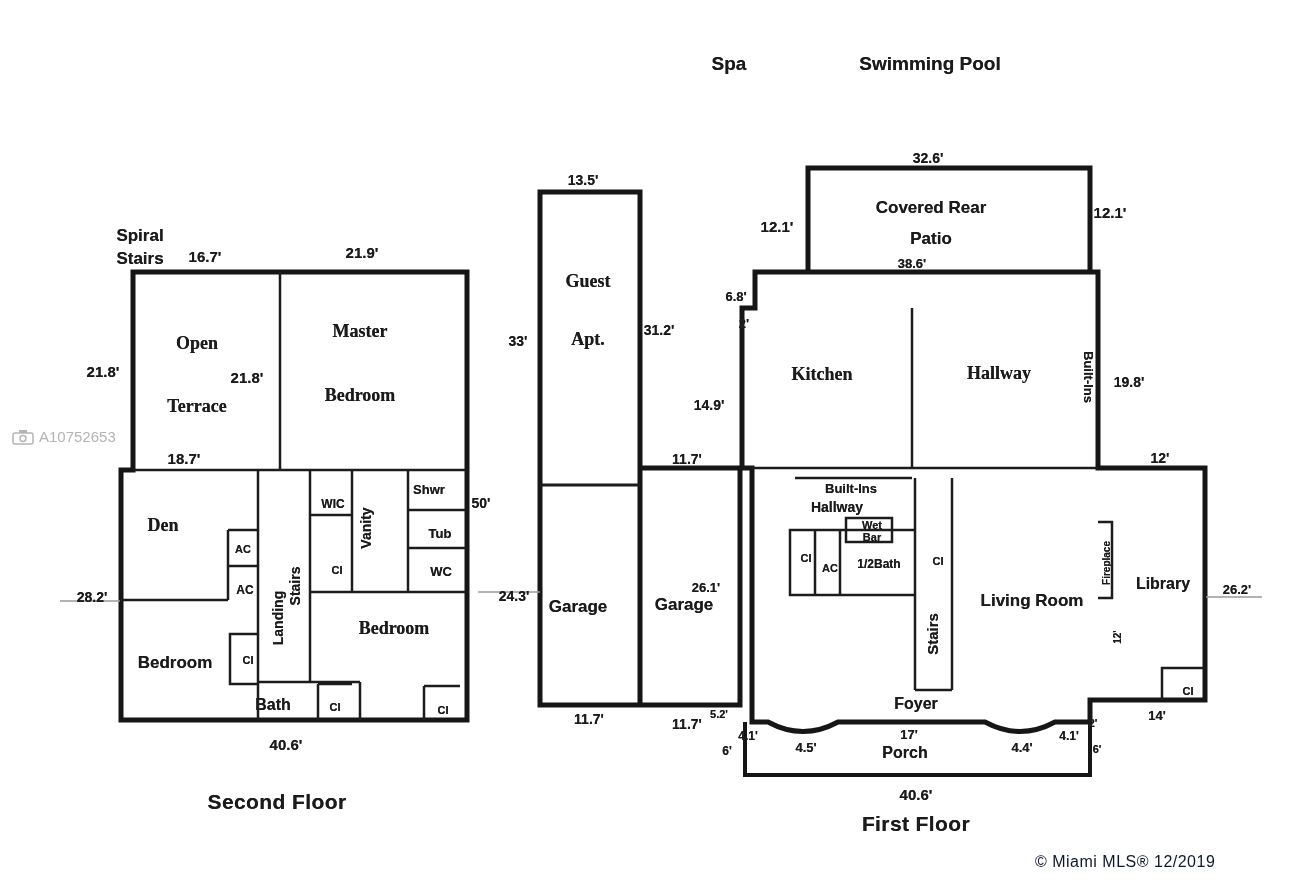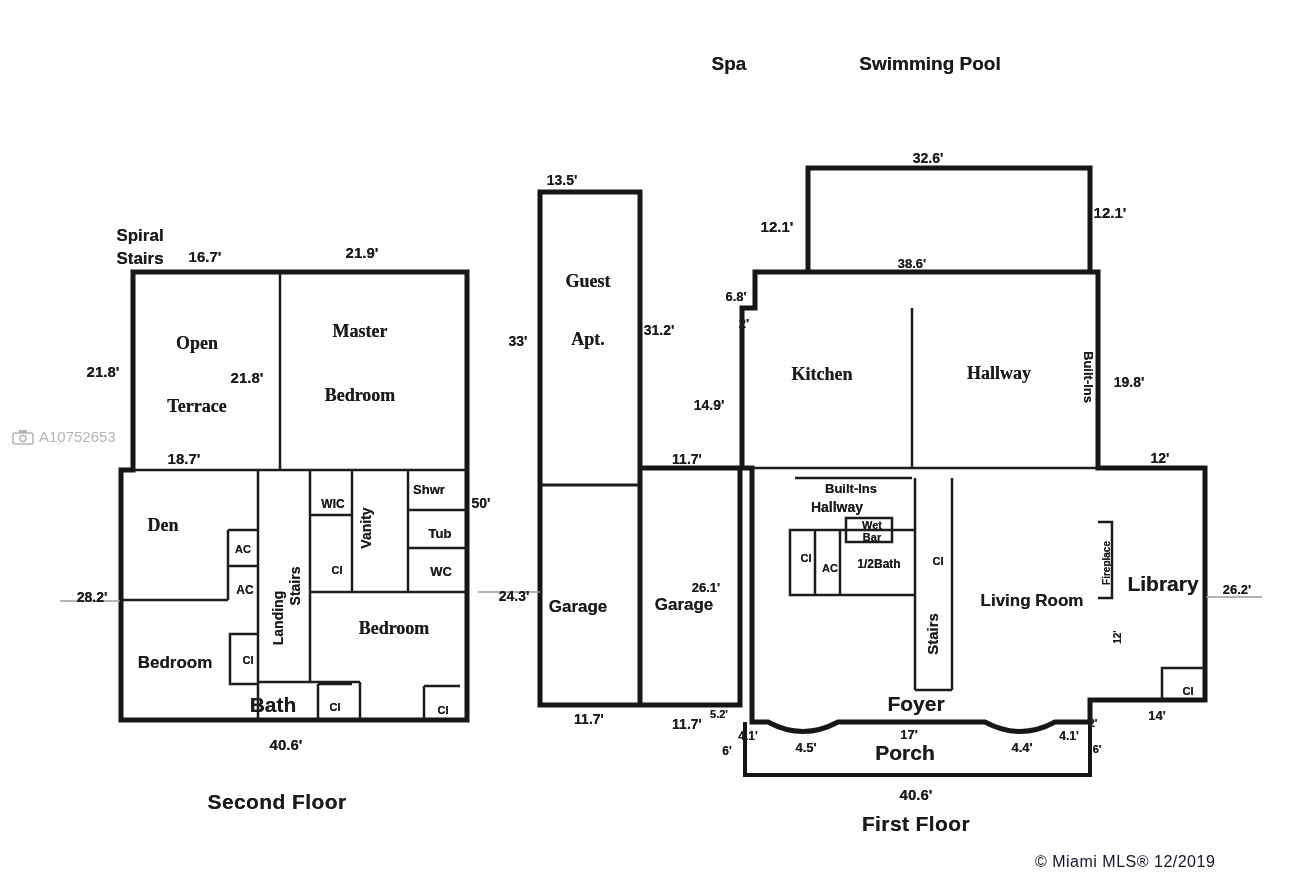--- a/index.html
+++ b/index.html
@@ -7,21 +7,21 @@
           font-family:"Liberation Sans",sans-serif;color:#1b1b1b;}
   svg.walls{position:absolute;left:0;top:0;}
   .lb{position:absolute;transform:translate(-50%,-50%);white-space:pre-line;text-align:center;
       font-weight:600;line-height:1.15;color:#1b1b1b;text-shadow:0 0 0.5px #444;}
   .rot{transform:translate(-50%,-50%) rotate(-90deg);}
   .rot90{transform:translate(-50%,-50%) rotate(90deg);}
   .t21{font-size:21px;font-weight:700;letter-spacing:.4px;}
   .t19{font-size:19px;font-weight:700;}
   .t18{font-size:18px;font-family:Liberation Serif, serif;}
   .t17{font-size:17px;}
-  .t16{font-size:21px;}
+  .t16{font-size:16px;}
   .t15{font-size:15px;}
   .t14{font-size:14px;}
   .t13{font-size:13px;}
   .t12{font-size:12px;}
   .t11{font-size:11px;}
   .t10{font-size:10px;}
   .wm{position:absolute;display:flex;align-items:center;gap:5px;color:#b4b4b4;
       font-weight:400;font-size:15px;text-shadow:none;}
   .credit{position:absolute;color:#0f172a;font-weight:500;font-size:16px;text-shadow:none;
           letter-spacing:.5px;}
@@ -90,34 +90,36 @@
   <div class="lb t14" style="left:92px;top:597px">28.2'</div>
   <div class="lb t18" style="left:394px;top:628px">Bedroom</div>
   <div class="lb t17" style="left:175px;top:663px">Bedroom</div>
   <div class="lb t11" style="left:248px;top:660px">CI</div>
   <div class="lb t16" style="left:273px;top:705px">Bath</div>
   <div class="lb t11" style="left:335px;top:707px">CI</div>
   <div class="lb t11" style="left:443px;top:710px">CI</div>
   <div class="lb t15" style="left:286px;top:745px">40.6'</div>
   <div class="lb t21" style="left:277px;top:802px">Second Floor</div>
 
-  <div class="lb t14" style="left:562px;top:180px">13.5'</div>
+  <div class="lb t14" style="left:583px;top:180px">13.5'</div>
   <div class="lb t18" style="left:588px;top:310px;line-height:58px">Guest
 Apt.</div>
   <div class="lb t14" style="left:518px;top:341px">33'</div>
   <div class="lb t14" style="left:659px;top:330px">31.2'</div>
   <div class="lb t17" style="left:578px;top:607px">Garage</div>
   <div class="lb t13" style="left:706px;top:588px">26.1'</div>
   <div class="lb t17" style="left:684px;top:605px">Garage</div>
   <div class="lb t14" style="left:514px;top:596px">24.3'</div>
   <div class="lb t14" style="left:589px;top:719px">11.7'</div>
   <div class="lb t14" style="left:687px;top:724px">11.7'</div>
   <div class="lb t14" style="left:687px;top:459px">11.7'</div>
 
   <div class="lb t14" style="left:928px;top:158px">32.6'</div>
+  <div class="lb t17" style="left:931px;top:223px;line-height:31px">Covered Rear
+Patio</div>
   <div class="lb t15" style="left:777px;top:227px">12.1'</div>
   <div class="lb t15" style="left:1110px;top:213px">12.1'</div>
   <div class="lb t13" style="left:912px;top:264px">38.6'</div>
   <div class="lb t13" style="left:736px;top:297px">6.8'</div>
   <div class="lb t13" style="left:744px;top:324px">2'</div>
   <div class="lb t18" style="left:822px;top:374px">Kitchen</div>
   <div class="lb t18" style="left:999px;top:373px">Hallway</div>
   <div class="lb t13 rot90" style="left:1088px;top:377px">Built-Ins</div>
   <div class="lb t14" style="left:1129px;top:382px">19.8'</div>
   <div class="lb t14" style="left:709px;top:405px">14.9'</div>

